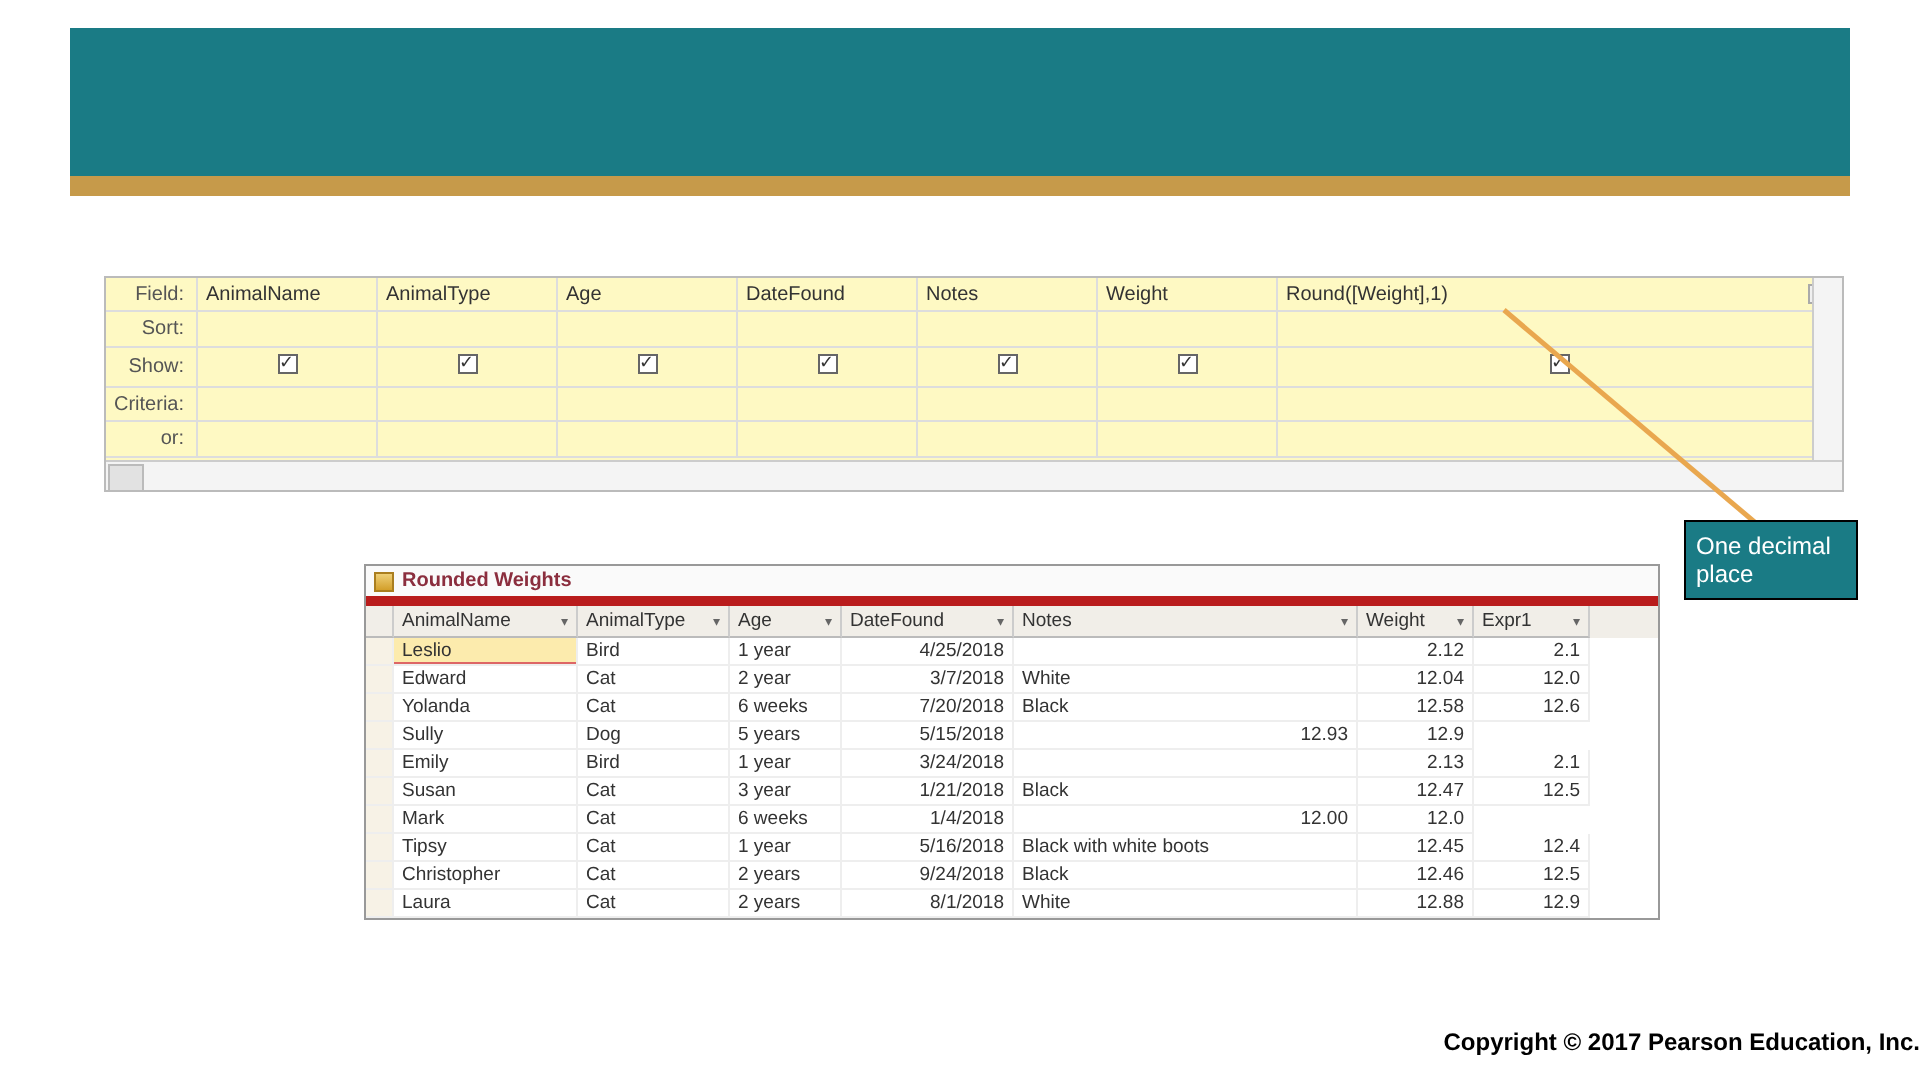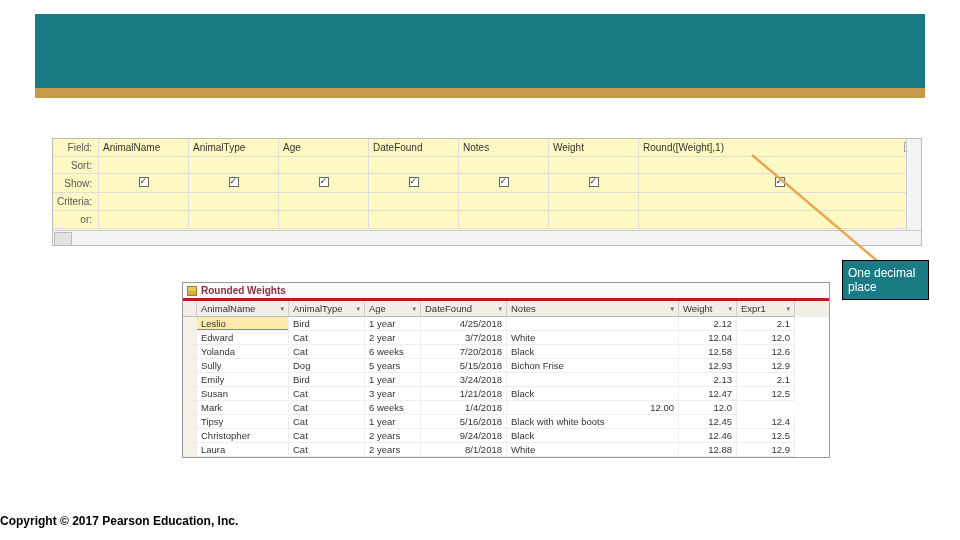--- a/index.html
+++ b/index.html
@@ -17,33 +17,33 @@
 .qgrid-inner td.wide{width:auto}
 .qgrid-chk{text-align:center}
 .qhs{position:absolute;bottom:0;left:0;width:100%;height:15px;background:#f4f4f4;border-top:1px solid #ccc}
 .qhs::before{content:"";position:absolute;left:1px;top:1px;width:16px;height:12px;background:#e2e2e2;border:1px solid #bbb}
 .qvs{position:absolute;right:0;top:0;width:15px;height:92px;background:#f4f4f4;border-left:1px solid #ccc}
 .qvs::before{content:"";position:absolute;top:1px;left:1px;width:12px;height:12px;}
 .ptr{position:absolute;top:155px;left:752px;width:160px;height:120px;pointer-events:none}
 .ptr svg{overflow:visible}
 .callout{position:absolute;top:260px;left:842px;width:87px;background:#1a7b85;border:1px solid #000;font-size:12px;color:#fff;text-align:left;padding:5px}
 .ds{position:absolute;top:282px;left:182px;width:648px;border:1px solid #999;background:#fff;font-size:9.5px;color:#333}
-.ds-title{display:flex;align-items:center;gap:4px;padding:2px 4px;background:#fafafa;border-bottom:3px solid #b91c1c}
+.ds-title{display:flex;align-items:center;gap:4px;padding:2px 4px;background:#fafafa;border-bottom:5px solid #b91c1c}
 .ds-title .ticon{width:10px;height:10px;background:linear-gradient(#eecf77,#d39f2a);border:1px solid #aa7e1f}
 .ds-title b{color:#8b2e3e;font-weight:700;font-size:10px}
 .ds-head{display:grid;grid-template-columns:14px 92px 76px 56px 86px 172px 58px 58px;background:#f1eee8}
 .ds-head div{padding:2px 4px;border-right:1px solid #ccc;border-bottom:1px solid #bbb;display:flex;align-items:center;gap:2px;white-space:nowrap}
 .ds-head .dd{font-size:7px;color:#666;margin-left:auto}
 .ds-row{display:grid;grid-template-columns:14px 92px 76px 56px 86px 172px 58px 58px}
 .ds-row div{padding:1px 4px;border-right:1px solid #eee;border-bottom:1px solid #eee;white-space:nowrap;overflow:hidden}
 .ds-row .cn{text-align:right}
 .rowmark{width:14px;background:#f7f2e6}
 .hl{background:#fcebad !important;position:relative}
 .hl::after{content:"";position:absolute;inset:0;border-bottom:1px solid #d66}
-.footer{position:absolute;bottom:12px;left:0;width:100%;text-align:left;font-size:12px}
+.footer{position:absolute;bottom:12px;left:0;width:100%;text-align:right;font-size:12px}
 .footer b{font-family:"Trebuchet MS",sans-serif;font-weight:700}
 input[type=checkbox]{width:10px;height:10px;appearance:none;border:1px solid #666;background:#fff;margin:0 auto;display:inline-block;position:relative}
 input[type=checkbox]:checked::after{content:"✓";position:absolute;top:-2px;left:0;font-size:9px;color:#333}
 .drop-arrow{position:absolute;right:2px;top:3px;width:14px;height:10px;border:1px solid #aaa;background:#f0f0f0;display:flex;align-items:center;justify-content:center;font-size:7px;color:#555}
 </style>
 </head>
 <body>
 
 <div class="hdr-box">
   <div class="hdr-teal"></div>
@@ -188,21 +188,20 @@
         <div class="">Black</div>
         <div class="cn">12.58</div>
         <div class="cn">12.6</div>
       </div>
       <div class="ds-row">
         <div class="rowmark"></div>
         <div class="">Sully</div>
         <div class="">Dog</div>
         <div class="">5 years</div>
         <div class="cn">5/15/2018</div>
-        <div class="">Bichon Frise</div>
         <div class="cn">12.93</div>
         <div class="cn">12.9</div>
       </div>
       <div class="ds-row">
         <div class="rowmark"></div>
         <div class="">Emily</div>
         <div class="">Bird</div>
         <div class="">1 year</div>
         <div class="cn">3/24/2018</div>
         <div class=""></div>

